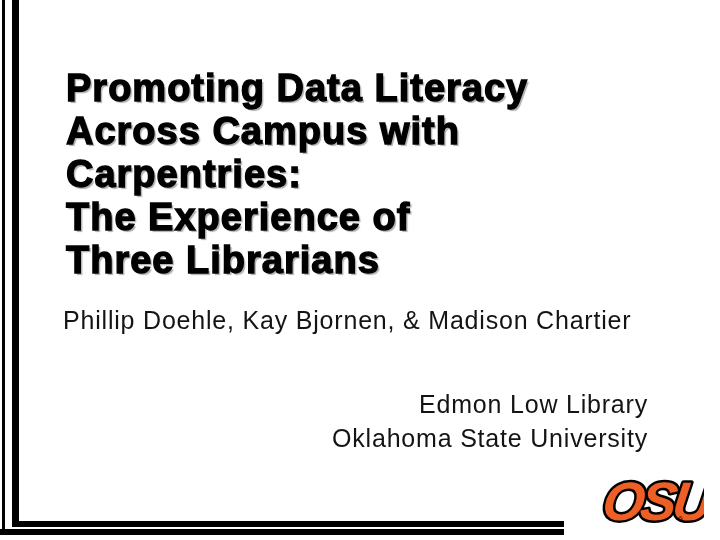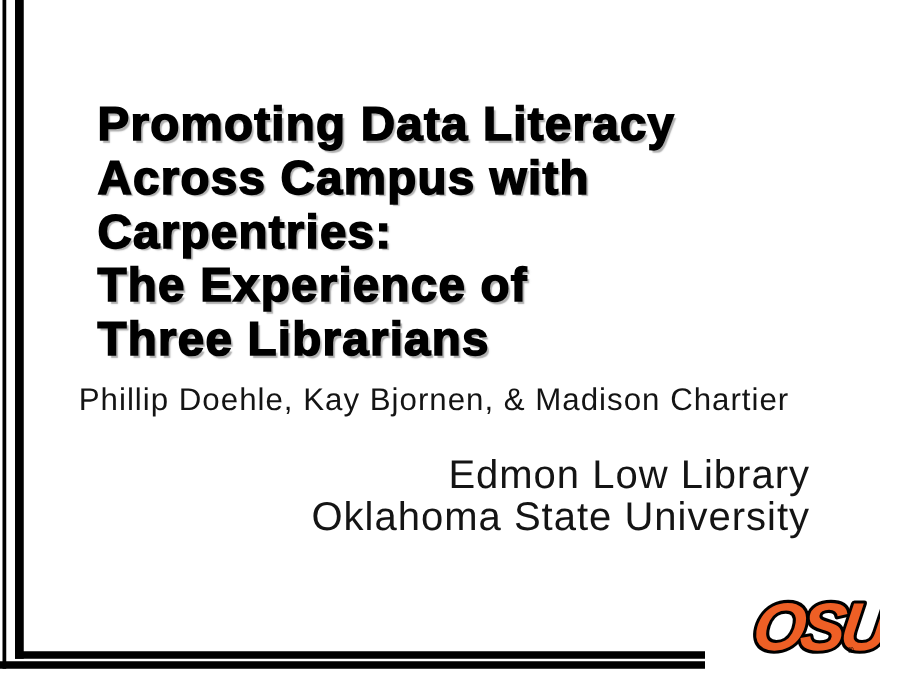--- a/index.html
+++ b/index.html
@@ -50,21 +50,21 @@
     top: 529px;
     width: 564px;
     height: 6px;
     background: #000;
   }
 
   .title {
     position: absolute;
     left: 62px;
     top: 63px;
-    margin: 16px;
+    margin: 4px;
     width: 560px;
     font-size: 38px;
     line-height: 43px;
     font-weight: bold;
     letter-spacing: 1px;
     white-space: pre-line;
     color: #000;
     -webkit-text-stroke: 1.3px #000;
     text-shadow: 2px 2px 1px rgba(110,110,110,0.55);
   }
@@ -77,23 +77,23 @@
     text-align: left;
     font-size: 25px;
     line-height: 34px;
     letter-spacing: 0.8px;
     color: #141414;
   }
 
   .institution {
     position: absolute;
     right: 72px;
-    top: 362px;
+    top: 387px;
     text-align: right;
-    font-size: 32px;
+    font-size: 25px;
     line-height: 34px;
     letter-spacing: 0.8px;
     white-space: pre-line;
     color: #141414;
   }
 
   .logo {
     position: absolute;
     left: 596px;
     top: 466px;

